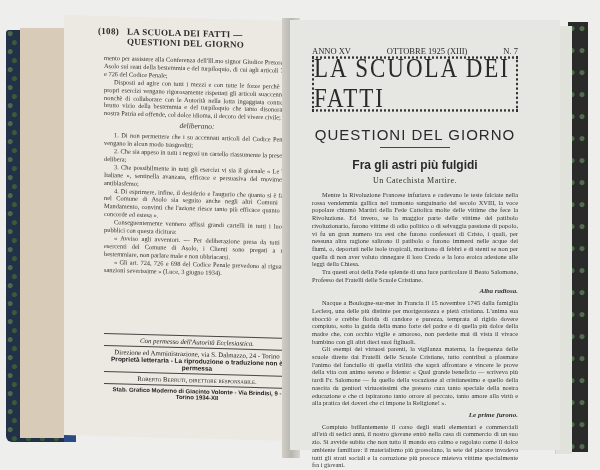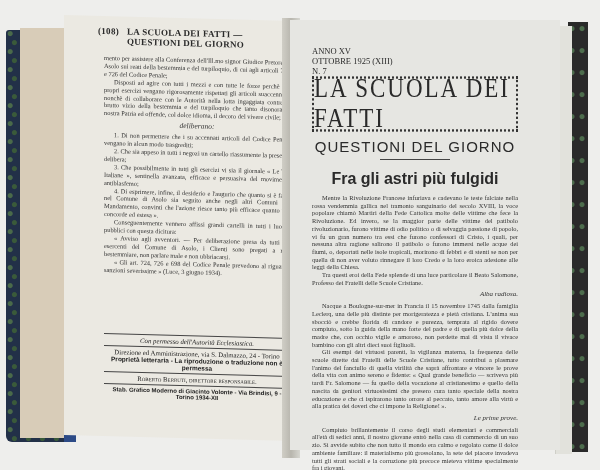--- a/index.html
+++ b/index.html
@@ -19,30 +19,30 @@
   .rh .title{font-weight:bold;}
   .body{font-size:6.4px;line-height:7.9px;text-align:justify;padding:0 6px 0 40px;color:#333;}
   .body p{margin:0;text-indent:10px;}
   .body .center{text-align:center;font-style:italic;text-indent:0;margin:3px 0;font-size:7.5px;}
   .foot{position:absolute;left:40px;top:315px;width:186px;font-size:6.8px;color:#222;}
   .foot .rule{border-top:1.5px solid #444;margin:2px 0;}
   .foot .it{text-align:center;font-style:italic;}
   .foot .c{text-align:center;}
   .foot .b{font-weight:bold;font-family:"Liberation Sans",sans-serif;font-size:6.5px;text-align:center;}
   .foot .sc{text-align:center;font-variant:small-caps;}
-  .r-header{display:flex;justify-content:space-between;padding:26px 42px 0 22px;font-size:8.5px;flex-direction:column;}
+  .r-header{display:flex;justify-content:space-between;padding:26px 42px 0 22px;font-size:8.5px;}
   .masthead{margin:4px 42px 0 22px;border:2px dotted #333;height:44px;display:flex;align-items:center;justify-content:center;
     font-size:23px;letter-spacing:2px;font-family:"Liberation Serif",serif;transform:scaleY(1.15);}
-  .section{text-align:center;font-family:"Liberation Sans",sans-serif;font-size:15px;letter-spacing:1px;margin-top:10px;padding-right:20px;}
+  .section{text-align:center;font-family:"Liberation Sans",sans-serif;font-size:15px;letter-spacing:1px;margin-top:18px;padding-right:20px;}
   .orn{margin:4px auto 0;width:70px;border-top:1px solid #444;position:relative;left:-10px;}
-  .art-title{text-align:center;font-family:"Liberation Sans",sans-serif;font-weight:bold;font-size:16px;margin-top:10px;padding-right:20px;}
+  .art-title{text-align:center;font-family:"Liberation Sans",sans-serif;font-weight:bold;font-size:12px;margin-top:10px;padding-right:20px;}
   .art-sub{text-align:center;font-size:8px;margin-top:4px;padding-right:20px;letter-spacing:.5px;}
   .rbody{font-size:6.4px;line-height:7.7px;text-align:justify;padding:6px 42px 0 22px;color:#333;}
   .rbody p{margin:0;text-indent:10px;}
-  .rbody .sub{text-align:right;font-style:italic;margin:5px 0 3px;font-size:7px;}
+  .rbody .sub{text-align:right;font-style:italic;margin:5px 0 3px;font-size:7px;font-weight:bold;}
 </style>
 </head>
 <body>
 
 <div class="cover-left">
     <div class="blue"></div>
   </div>
 <div class="endpaper"></div>
 <div class="cover-right"></div>
 <div class="page-edge-r"></div>
@@ -82,22 +82,23 @@
 <div class="page right">
   <div class="r-header">
     <span>ANNO XV</span>
     <span>OTTOBRE 1925 (XIII)</span>
     <span>N. 7</span>
   </div>
   <div class="masthead">LA SCUOLA DEI FATTI</div>
   <div class="section">QUESTIONI DEL GIORNO</div>
   <div class="orn"></div>
   <div class="art-title">Fra gli astri più fulgidi</div>
+  <div class="art-sub">Un Catechista Martire.</div>
   <div class="rbody">
     <p>Mentre la Rivoluzione Francese infuriava e cadevano le teste falciate nella rossa vendemmia gallica nel tramonto sanguinario del secolo XVIII, la voce popolare chiamò Martiri della Fede Cattolica molte delle vittime che fece la Rivoluzione. Ed invero, se la maggior parte delle vittime del patibolo rivoluzionario, furono vittime di odio politico o di selvaggia passione di popolo, vi fu un gran numero tra essi che furono confessori di Cristo, i quali, per nessuna altra ragione salirono il patibolo o furono immersi nelle acque dei fiumi, o, deportati nelle isole tropicali, morirono di febbri e di stenti se non per quella di non aver voluto rinnegare il loro Credo e la loro eroica adesione alle leggi della Chiesa.</p>
     <p>Tra questi eroi della Fede splende di una luce particolare il Beato Salomone, Professo dei Fratelli delle Scuole Cristiane.</p>
     <div class="sub">Alba radiosa.</div>
     <p>Nacque a Boulogne-sur-mer in Francia il 15 novembre 1745 dalla famiglia Leclerq, una delle più distinte per morigeratezza e pietà cristiana. L'anima sua sbocciò e crebbe florida di candore e purezza, temprata al rigido dovere compiuto, sotto la guida della mano forte del padre e di quella più dolce della madre che, con occhio vigile e amoroso, non perdette mai di vista il vivace bambino con gli altri dieci suoi figliuoli.</p>
     <p>Gli esempi dei virtuosi parenti, la vigilanza materna, la frequenza delle scuole dirette dai Fratelli delle Scuole Cristiane, tutto contribuì a plasmare l'animo del fanciullo di quella virilità che saprà affrontare e vincere le prove della vita con animo sereno e fidente: « Qual grande beneficio — scriveva più tardi Fr. Salomone — fu quello della vocazione al cristianesimo e quello della nascita da genitori virtuosissimi che presero cura tanto speciale della nostra educazione e che ci ispirarono tanto orrore al peccato, tanto amore alla virtù e alla pratica dei doveri che ci impone la Religione! ».</p>
-    <div class="sub">Le prime prove.</div>
+    <div class="sub">Le prime furono.</div>
     <p>Compiuto brillantemente il corso degli studi elementari e commerciali all'età di sedici anni, il nostro giovane entrò nella casa di commercio di un suo zio. Si avvide subito che non tutto il mondo era calmo e regolato come il dolce ambiente familiare: il materialismo più grossolano, la sete del piacere invadeva tutti gli strati sociali e la corruzione più precoce mieteva vittime specialmente fra i giovani.</p>
   </div>
 </div>
 
 </body></html>

